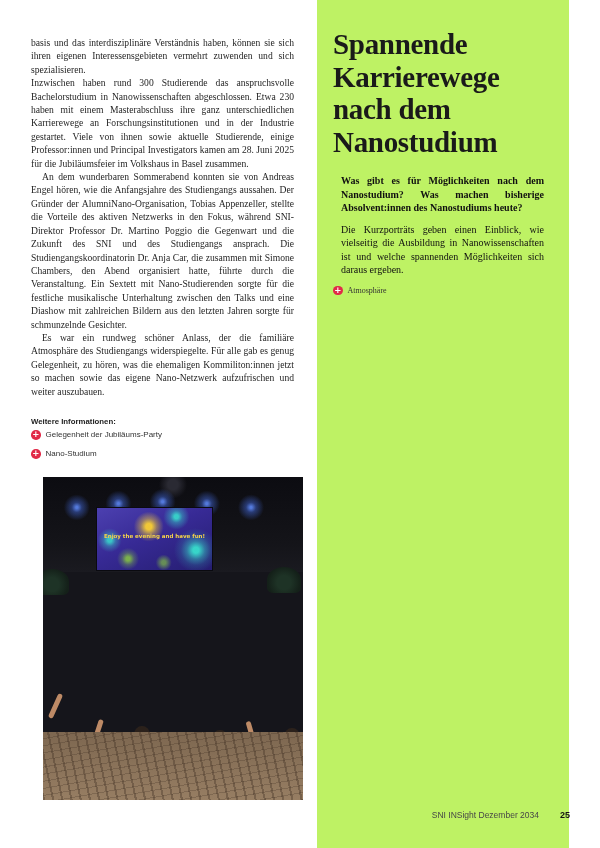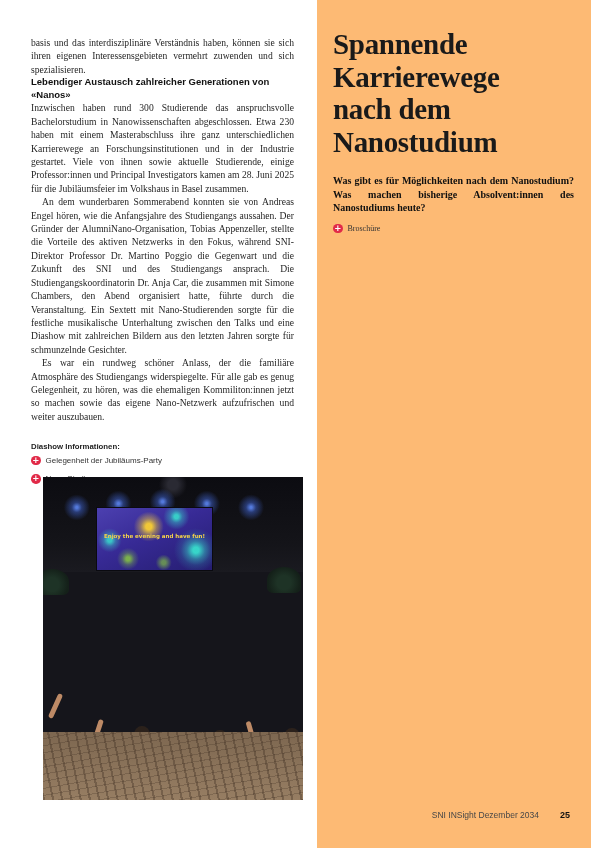--- a/index.html
+++ b/index.html
@@ -105,62 +105,61 @@
   .p5{left:160px;top:172px;width:33px;height:62px;background:repeating-linear-gradient(0deg,#8a8f96 0 3px,#6f747c 3px 6px);}
   .p6{left:198px;top:178px;width:32px;height:58px;background:#c9c4b8;}
   .p7{left:233px;top:170px;width:32px;height:64px;background:#2e2e34;}
   .arm{position:absolute;width:5px;height:26px;border-radius:3px;background:#bd8a66;}
   .arm-a{left:52px;top:146px;transform:rotate(18deg);}
   .arm-b{left:206px;top:148px;transform:rotate(-16deg);}
   .arm-c{left:10px;top:120px;transform:rotate(24deg);}
 
   
   .teal-panel{
-    position:absolute;left:317px;top:0;width:274px;height:848px;
-    background:#fdba74;
+    position:absolute;left:317px;top:0;width:252px;height:848px;
+    background:#bef264;
   }
   .panel-title{
     margin:28px 16px 0 16px;
     font-family:"Liberation Serif","DejaVu Serif",serif;
     font-weight:bold;font-size:29px;line-height:32.5px;color:#1a1a1a;
     white-space:pre-line;letter-spacing:-0.3px;
   }
   .panel-body{
     margin:16px 17px 0 16px;color:#101010;
     font-size:10px;line-height:13.5px;text-align:justify;
     hyphens:auto;-webkit-hyphens:auto;
   }
-  .panel-body p{margin:0;}
+  .panel-body p{margin:8px;}
   .panel-lead{font-weight:bold;}
   .panel-link{margin:9px 0 0 16px;}
 
   
   .footer{
     position:absolute;right:30px;bottom:28px;
     font-family:"Liberation Sans","DejaVu Sans",sans-serif;
     font-size:8.5px;color:#474747;display:flex;align-items:baseline;
   }
   .footer .page-num{font-weight:bold;color:#111;margin-left:21px;font-size:9px;}
 </style>
 </head>
 <body>
 
 <div class="page">
 
   <div class="left-col">
     <p>basis und das interdisziplinäre Verständnis haben, können sie sich ihren eigenen Interessensgebieten vermehrt zuwenden und sich spezialisieren.</p>
 
-    <p class="section-heading">Lebendiger Austausch zahlreicher Generationen von «Nanos»</p>
 
     <p>Inzwischen haben rund 300 Studierende das anspruchsvolle Bachelorstudium in Nanowissenschaften abgeschlossen. Etwa 230 haben mit einem Masterabschluss ihre ganz unterschiedlichen Karrierewege an Forschungsinstitutionen und in der Industrie gestartet. Viele von ihnen sowie aktuelle Studierende, einige Professor:innen und Principal Investigators kamen am 28. Juni 2025 für die Jubiläumsfeier im Volkshaus in Basel zusammen.</p>
     <p class="para-indent">An dem wunderbaren Sommerabend konnten sie von Andreas Engel hören, wie die Anfangsjahre des Studiengangs aussahen. Der Gründer der AlumniNano-Organisation, Tobias Appenzeller, stellte die Vorteile des aktiven Netzwerks in den Fokus, während SNI-Direktor Professor Dr. Martino Poggio die Gegenwart und die Zukunft des SNI und des Studiengangs ansprach. Die Studiengangskoordinatorin Dr. Anja Car, die zusammen mit Simone Chambers, den Abend organisiert hatte, führte durch die Veranstaltung. Ein Sextett mit Nano-Studierenden sorgte für die festliche musikalische Unterhaltung zwischen den Talks und eine Diashow mit zahlreichen Bildern aus den letzten Jahren sorgte für schmunzelnde Gesichter.</p>
     <p class="para-indent">Es war ein rundweg schöner Anlass, der die familiäre Atmosphäre des Studiengangs widerspiegelte. Für alle gab es genug Gelegenheit, zu hören, was die ehemaligen Kommiliton:innen jetzt so machen sowie das eigene Nano-Netzwerk aufzufrischen und weiter auszubauen.</p>
 
     <div class="more-info">
-      <p class="more-info-heading">Diashow Informationen:</p>
+      <p class="more-info-heading">Weitere Informationen:</p>
       <div class="link-row">
         <span class="plus-circle">+</span>
         <span class="link-label">Gelegenheit der Jubiläums-Party</span>
       </div>
       <div class="link-row">
         <span class="plus-circle">+</span>
         <span class="link-label">Nano-Studium</span>
       </div>
     </div>
   </div>
@@ -187,24 +186,25 @@
     </div>
   </div>
 
   <div class="teal-panel">
     <h1 class="panel-title">Spannende
 Karrierewege
 nach dem
 Nanostudium</h1>
     <div class="panel-body">
       <p class="panel-lead">Was gibt es für Möglichkeiten nach dem Nanostudium? Was machen bisherige Absolvent:innen des Nanostudiums heute?</p>
+      <p>Die Kurzporträts geben einen Einblick, wie vielseitig die Ausbildung in Nanowissenschaften ist und welche spannenden Möglichkeiten sich daraus ergeben.</p>
     </div>
     <div class="link-row panel-link">
       <span class="plus-circle">+</span>
-      <span class="link-label">Broschüre</span>
+      <span class="link-label">Atmosphäre</span>
     </div>
   </div>
 
   <div class="footer">
     <span>SNI INSight Dezember 2034</span>
     <span class="page-num">25</span>
   </div>
 
 </div>
 

